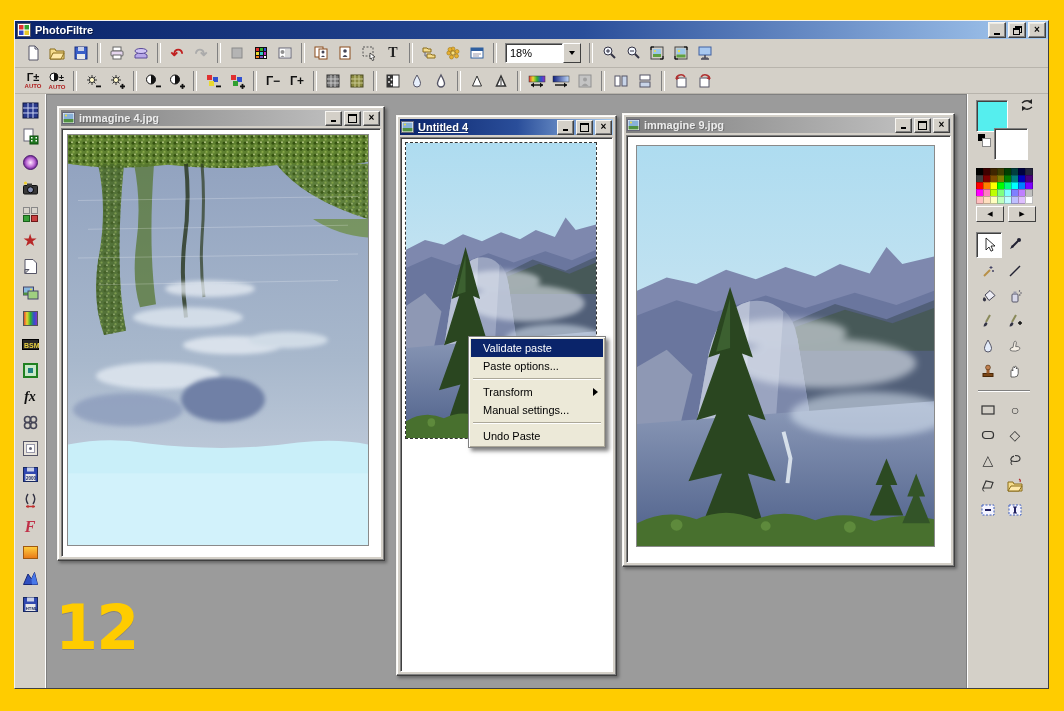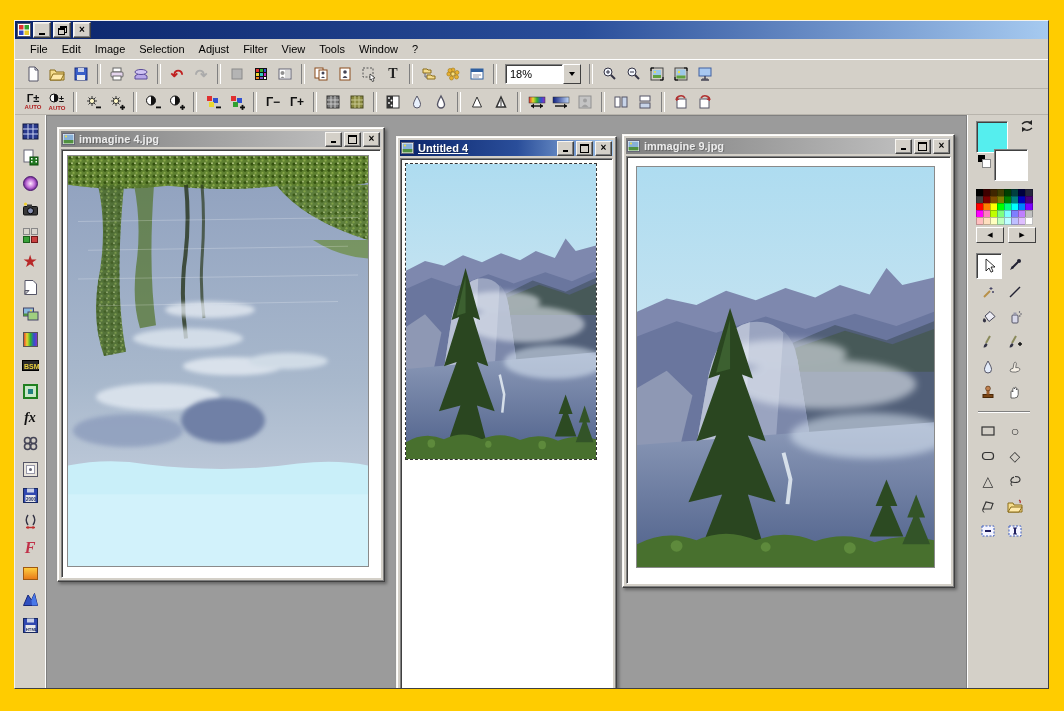--- a/index.html
+++ b/index.html
@@ -217,44 +217,33 @@
   <div class="app">
 
     <div class="titlebar">
       <svg width="14" height="14" viewBox="0 0 14 14">
         <rect x=".5" y=".5" width="13" height="13" fill="#fff" stroke="#556"></rect>
         <rect x="2" y="2" width="4.5" height="4.5" fill="#E03030"></rect>
           <rect x="7.5" y="2" width="4.5" height="4.5" fill="#30A030"></rect>
         <rect x="2" y="7.5" width="4.5" height="4.5" fill="#3048C8"></rect>
           <rect x="7.5" y="7.5" width="4.5" height="4.5" fill="#E8C828"></rect>
       </svg>
+      <span class="title-text">PhotoFiltre</span>
       <span class="cbtn">
           <span class="glyph-min"></span>
         </span>
       <span class="cbtn">
           <span class="glyph-restore">
             <i></i>
             <i></i>
           </span>
         </span>
       <span class="cbtn">×</span>
     </div>
 
-    <div class="menubar">
-      <span class="menu-item">File</span>
-      <span class="menu-item">Edit</span>
-      <span class="menu-item">Image</span>
-      <span class="menu-item">Selection</span>
-      <span class="menu-item">Adjust</span>
-      <span class="menu-item">Filter</span>
-      <span class="menu-item">View</span>
-      <span class="menu-item">Tools</span>
-      <span class="menu-item">Window</span>
-      <span class="menu-item">?</span>
-    </div>
 
     <div class="toolbar toolbar1">
       <span class="tb">
           <svg width="16" height="16">
             <path d="M4 1h6l3 3v11H4z" fill="#fff" stroke="#556"></path>
             <path d="M10 1v3h3" fill="none" stroke="#556"></path>
           </svg>
         </span>
       <span class="tb">
           <svg width="16" height="16">
@@ -835,21 +824,34 @@
               </span>
             <span class="dbtn">×</span>
           </div>
           <div class="doccontent">
             <svg class="pasted" style="left:4px;top:4px" width="190" height="295" viewBox="0 0 300 420" preserveAspectRatio="none">
                 <use href="#scene-mountain"></use>
               </svg>
           </div>
         </div>
 
-
+        <div class="ctxmenu" style="left:421px;top:241px">
+          <div class="ctxitem hl">Validate paste</div>
+          <div class="ctxitem">Paste options...</div>
+          <div class="ctxsep"></div>
+          <div class="ctxitem">
+              <span>Transform</span>
+              <span class="submarrow"></span>
+            </div>
+          <div class="ctxitem">Manual settings...</div>
+          <div class="ctxsep"></div>
+          <div class="ctxitem">Undo Paste</div>
+        </div>
+
+        <div class="annot" style="left:8px;top:502px">12</div>
       </div>
 
       <div class="rightpanel">
         <div class="colorarea">
           <span class="swaparrow">
               <svg width="14" height="14">
                 <path d="M2 5 q4 -4 9 -1" fill="none" stroke="#222" stroke-width="1.3"></path>
                 <path d="M12 1l0 5-4-2z" fill="#222"></path>
                 <path d="M12 9 q-4 4 -9 1" fill="none" stroke="#222" stroke-width="1.3"></path>
                 <path d="M2 13l0-5 4 2z" fill="#222"></path>

